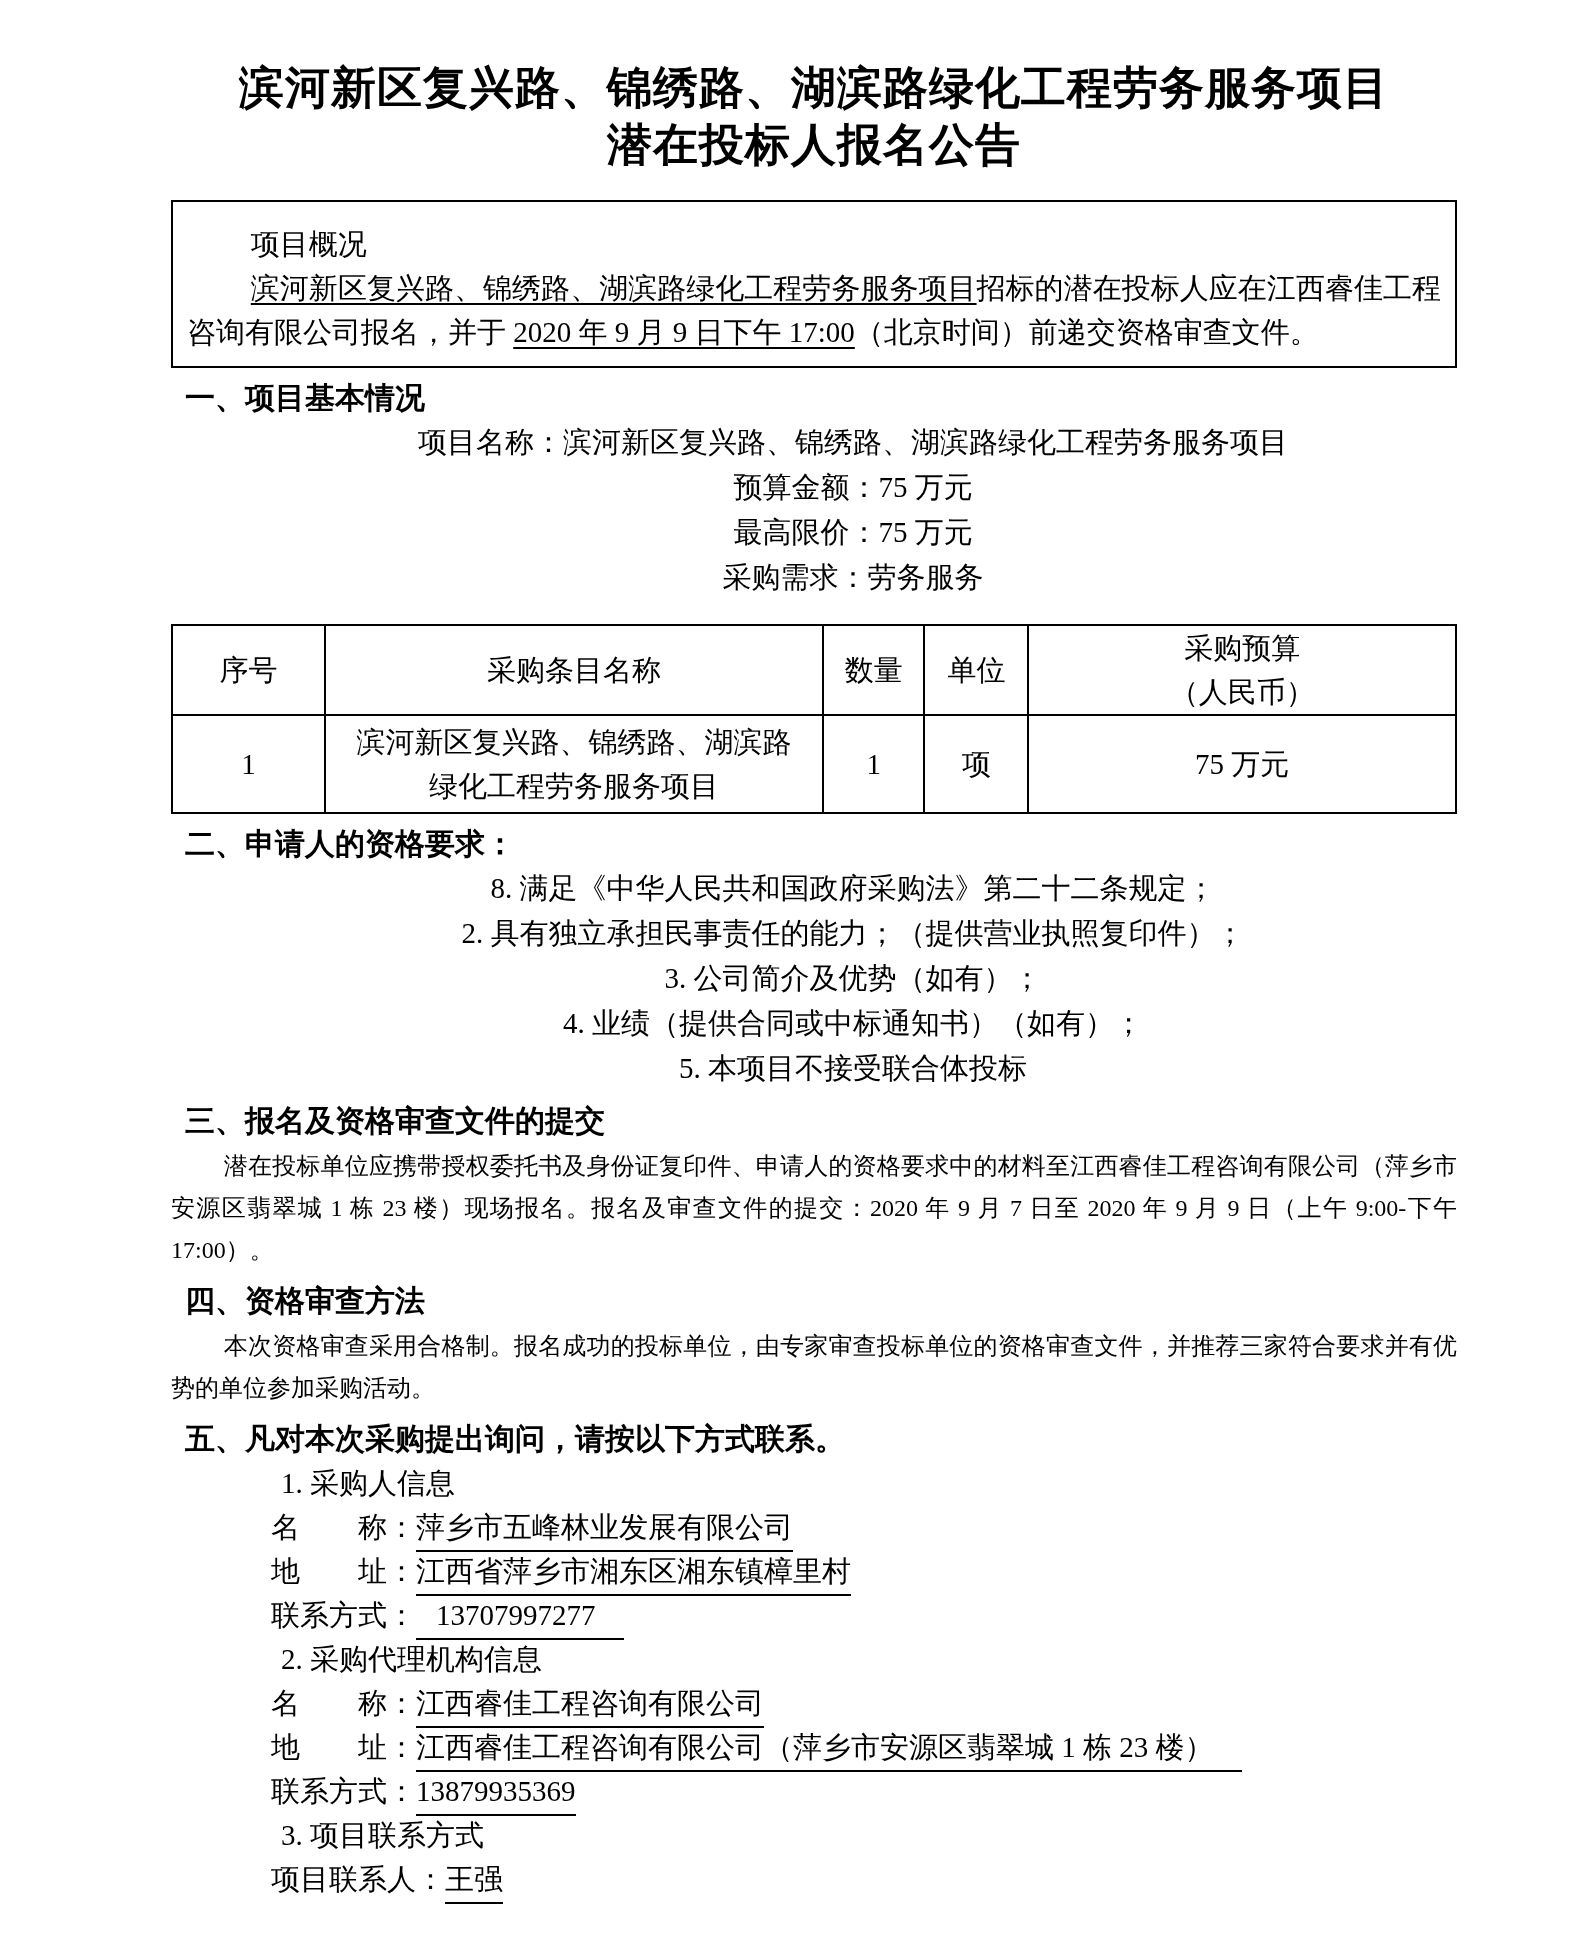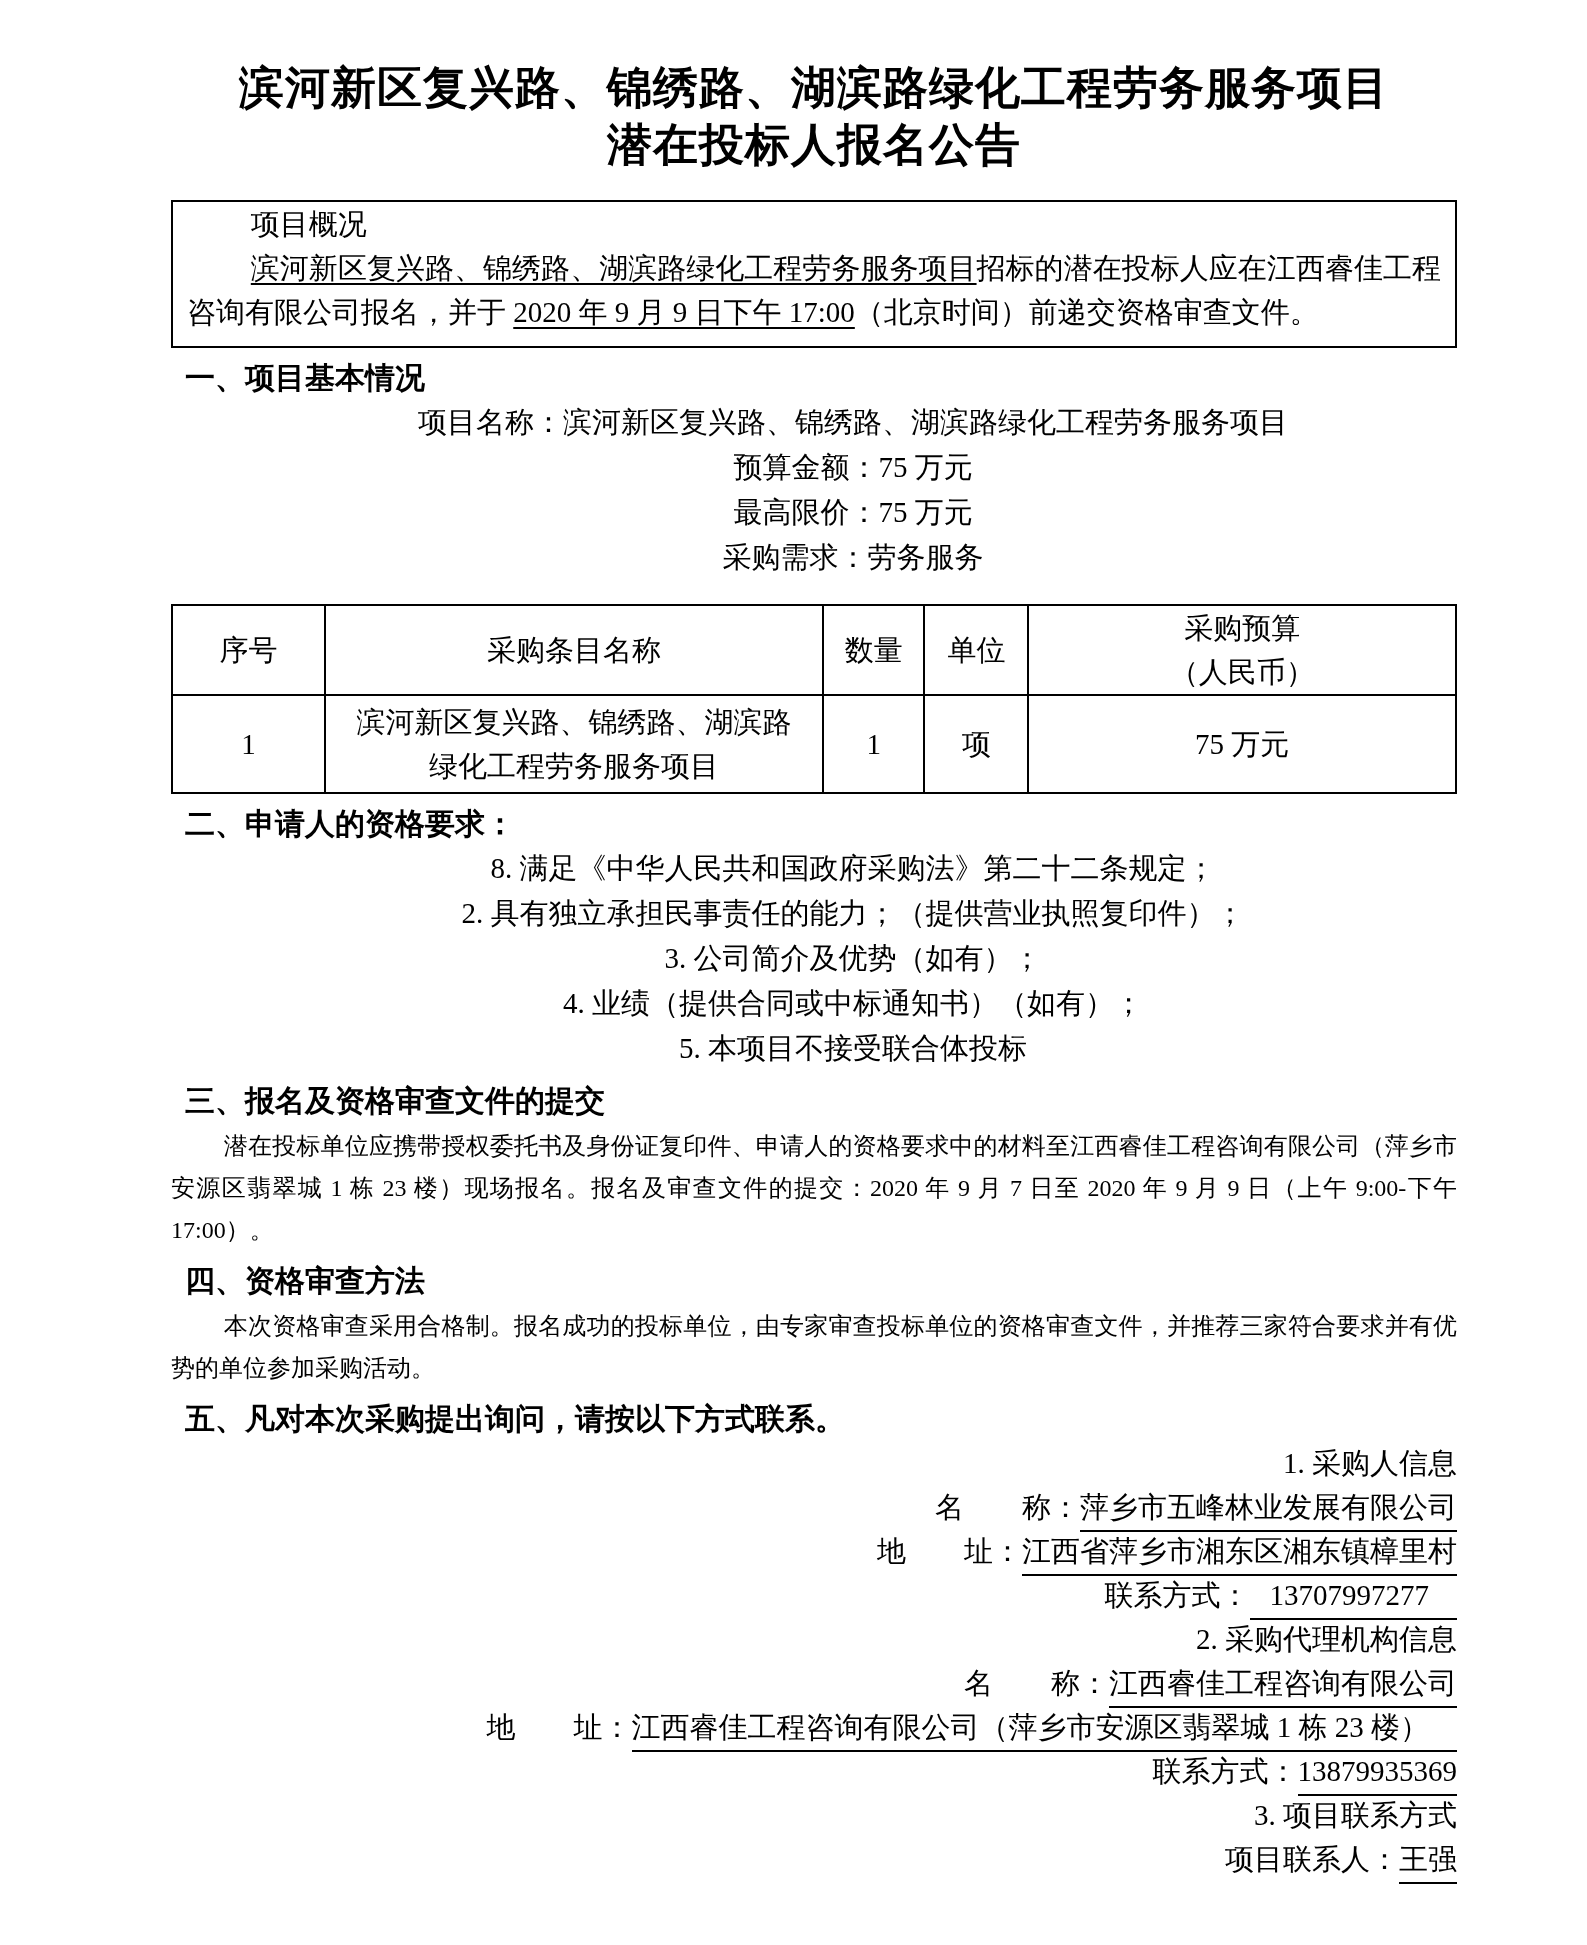--- a/index.html
+++ b/index.html
@@ -17,21 +17,21 @@
     font-size: 45px;
     line-height: 57px;
     font-weight: 700;
     text-align: center;
     letter-spacing: 1px;
   }
 
   .overview-box {
     border: 2px solid #000;
     margin-top: 26px;
-    padding: 0 14px 12px 14px;
+    padding: 20px 14px 12px 14px;
     font-size: 29px;
     line-height: 44px;
   }
   .indent { text-indent: 2.2em; }
   .just { text-align: justify; }
 
   .sec-heading {
     font-family: "Liberation Sans", "DejaVu Sans", sans-serif;
     font-weight: 700;
     font-size: 30px;
@@ -63,21 +63,21 @@
     text-align: center;
     vertical-align: middle;
     font-weight: 400;
     line-height: 44px;
   }
   table.proc thead tr { height: 82px; }
   table.proc tbody tr { height: 98px; }
   th.budget-h { white-space: pre-line; line-height: 40px; }
   td.name-cell { padding: 0 28px; }
 
-  .sub5 { font-size: 29px; line-height: 44px; text-align: right; }
+  .sub5 { font-size: 29px; line-height: 44px; }
   .sub5 .num-line { padding-left: 110px; min-height: 44px; }
   .sub5 .contact-line { padding-left: 100px; min-height: 44px; }
 
   .useg { text-decoration: underline; text-underline-offset: 5px; }
   .uline { border-bottom: 2px solid #000; padding-bottom: 7px; }
   .pad-lead { padding-left: 20px; }
   .pad-trail { padding-right: 28px; }
 
   .col-seq   { width: 11.9%; }
   .col-name  { width: 38.8%; }

